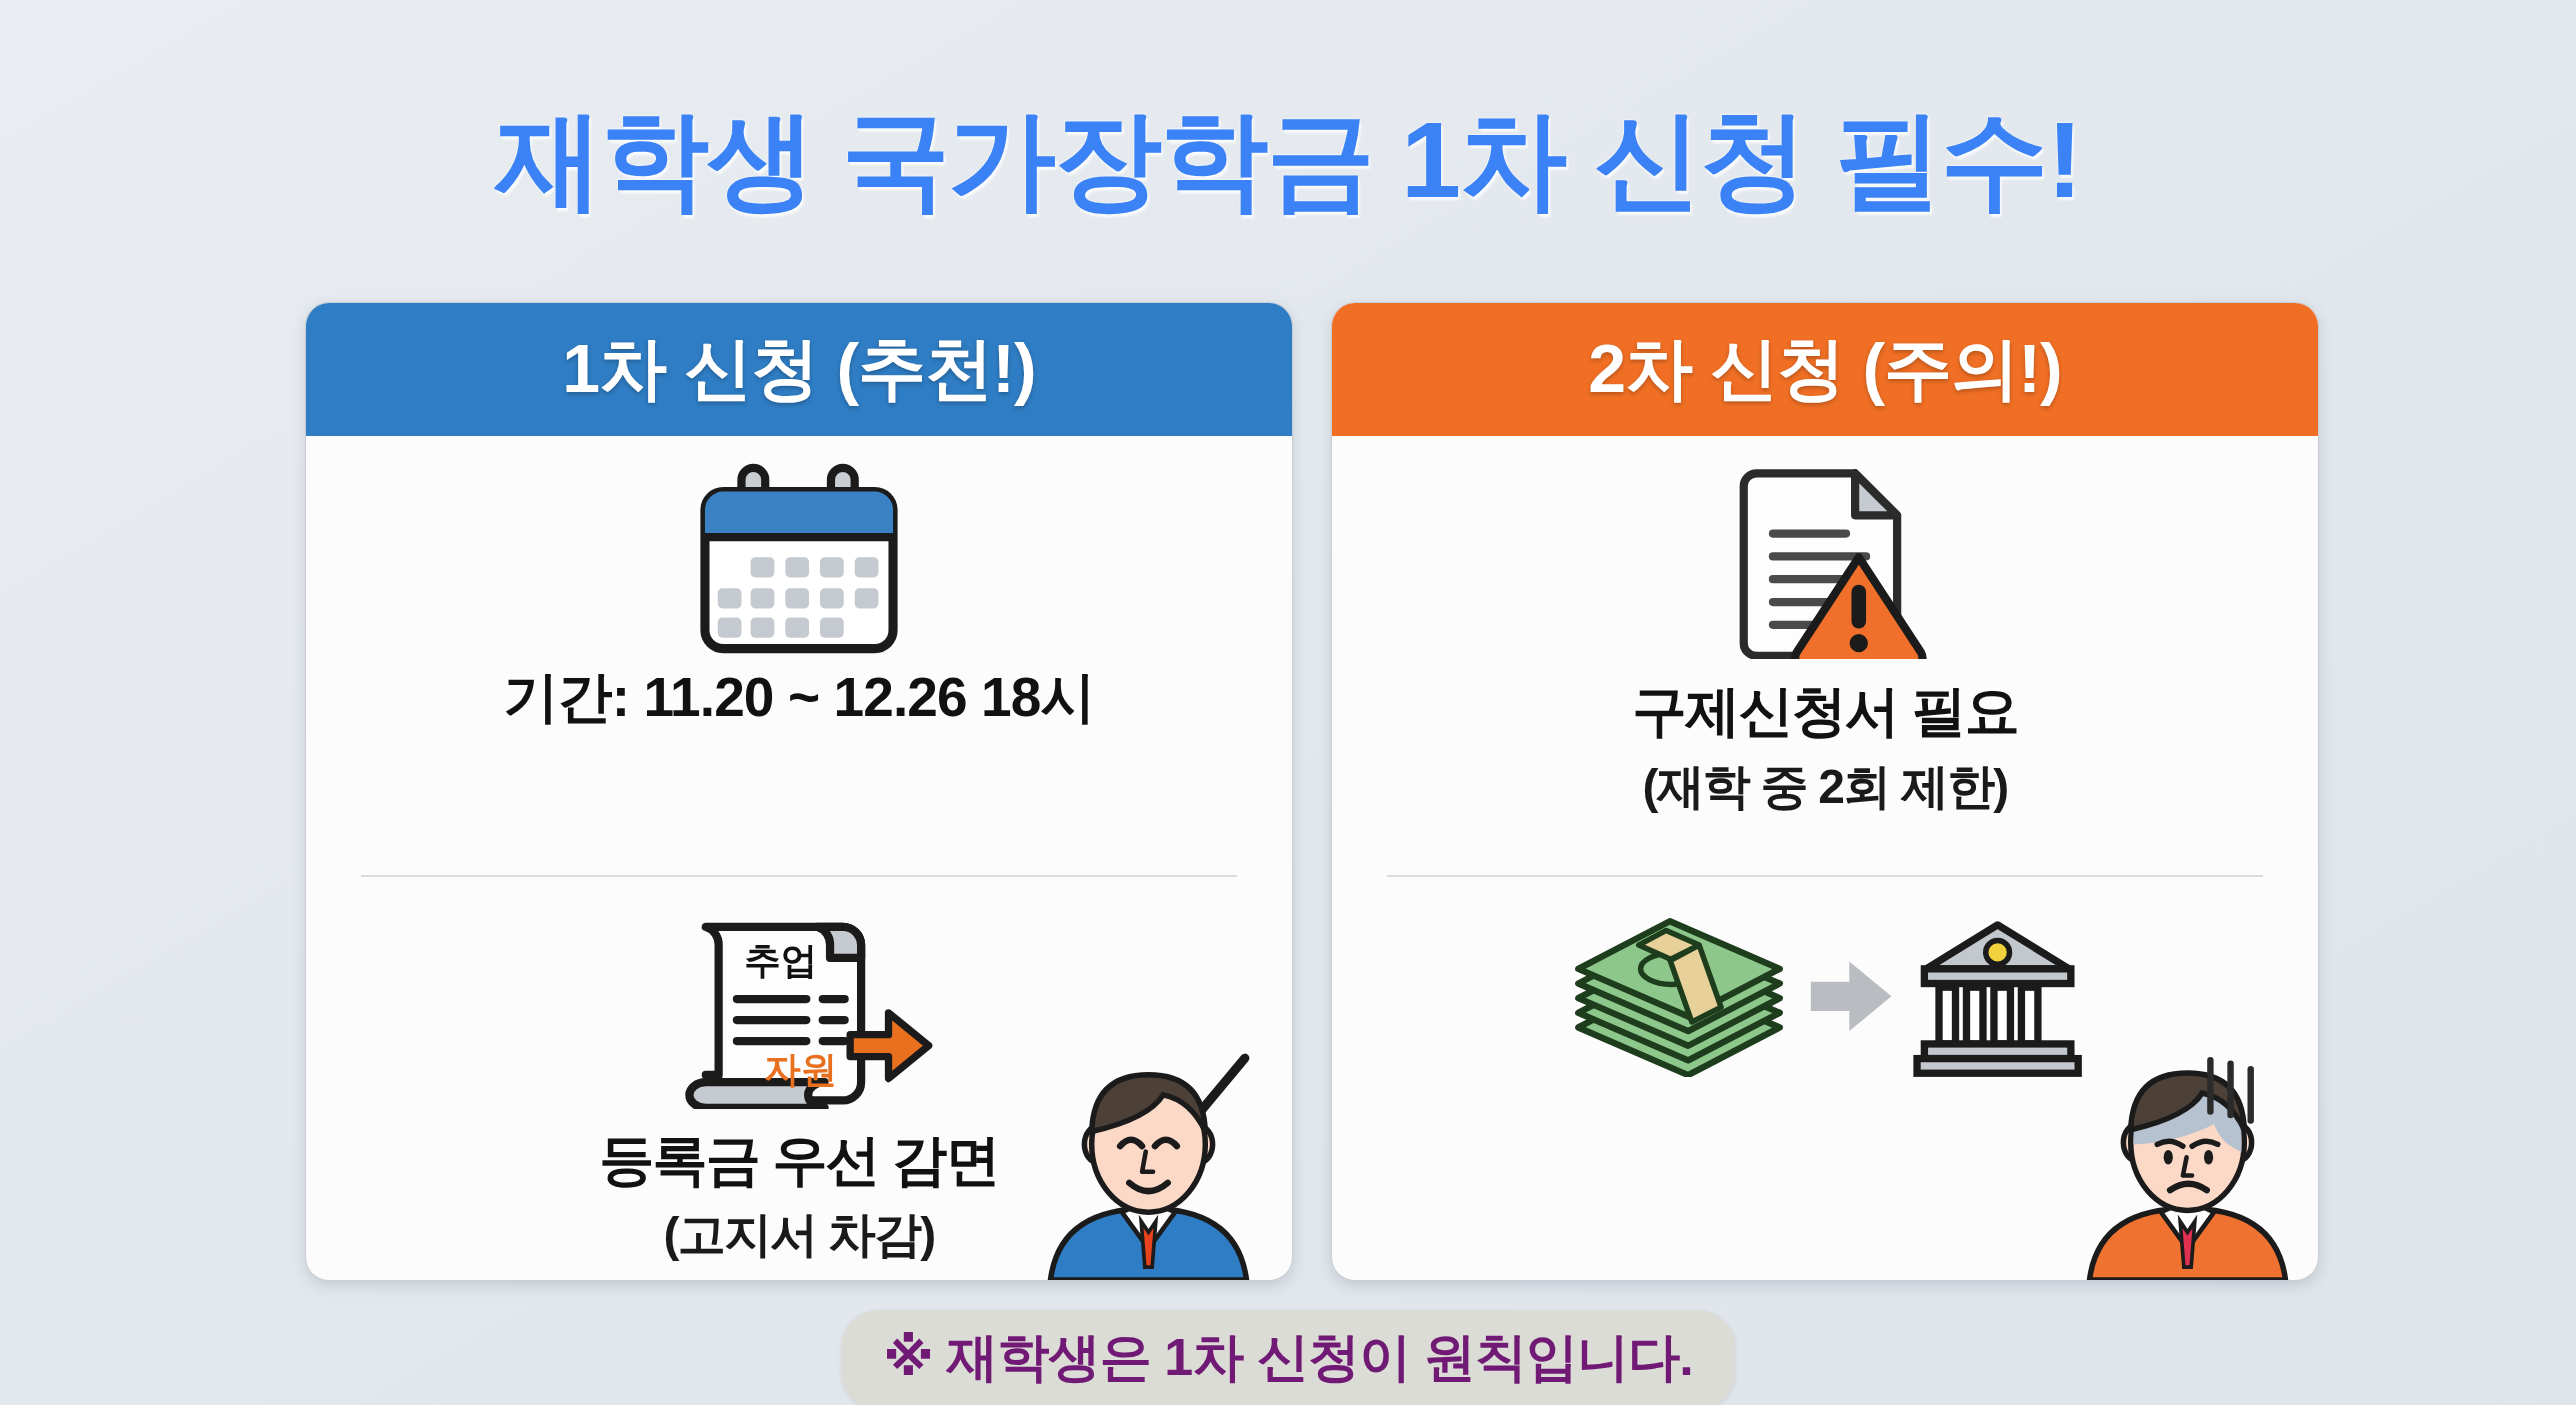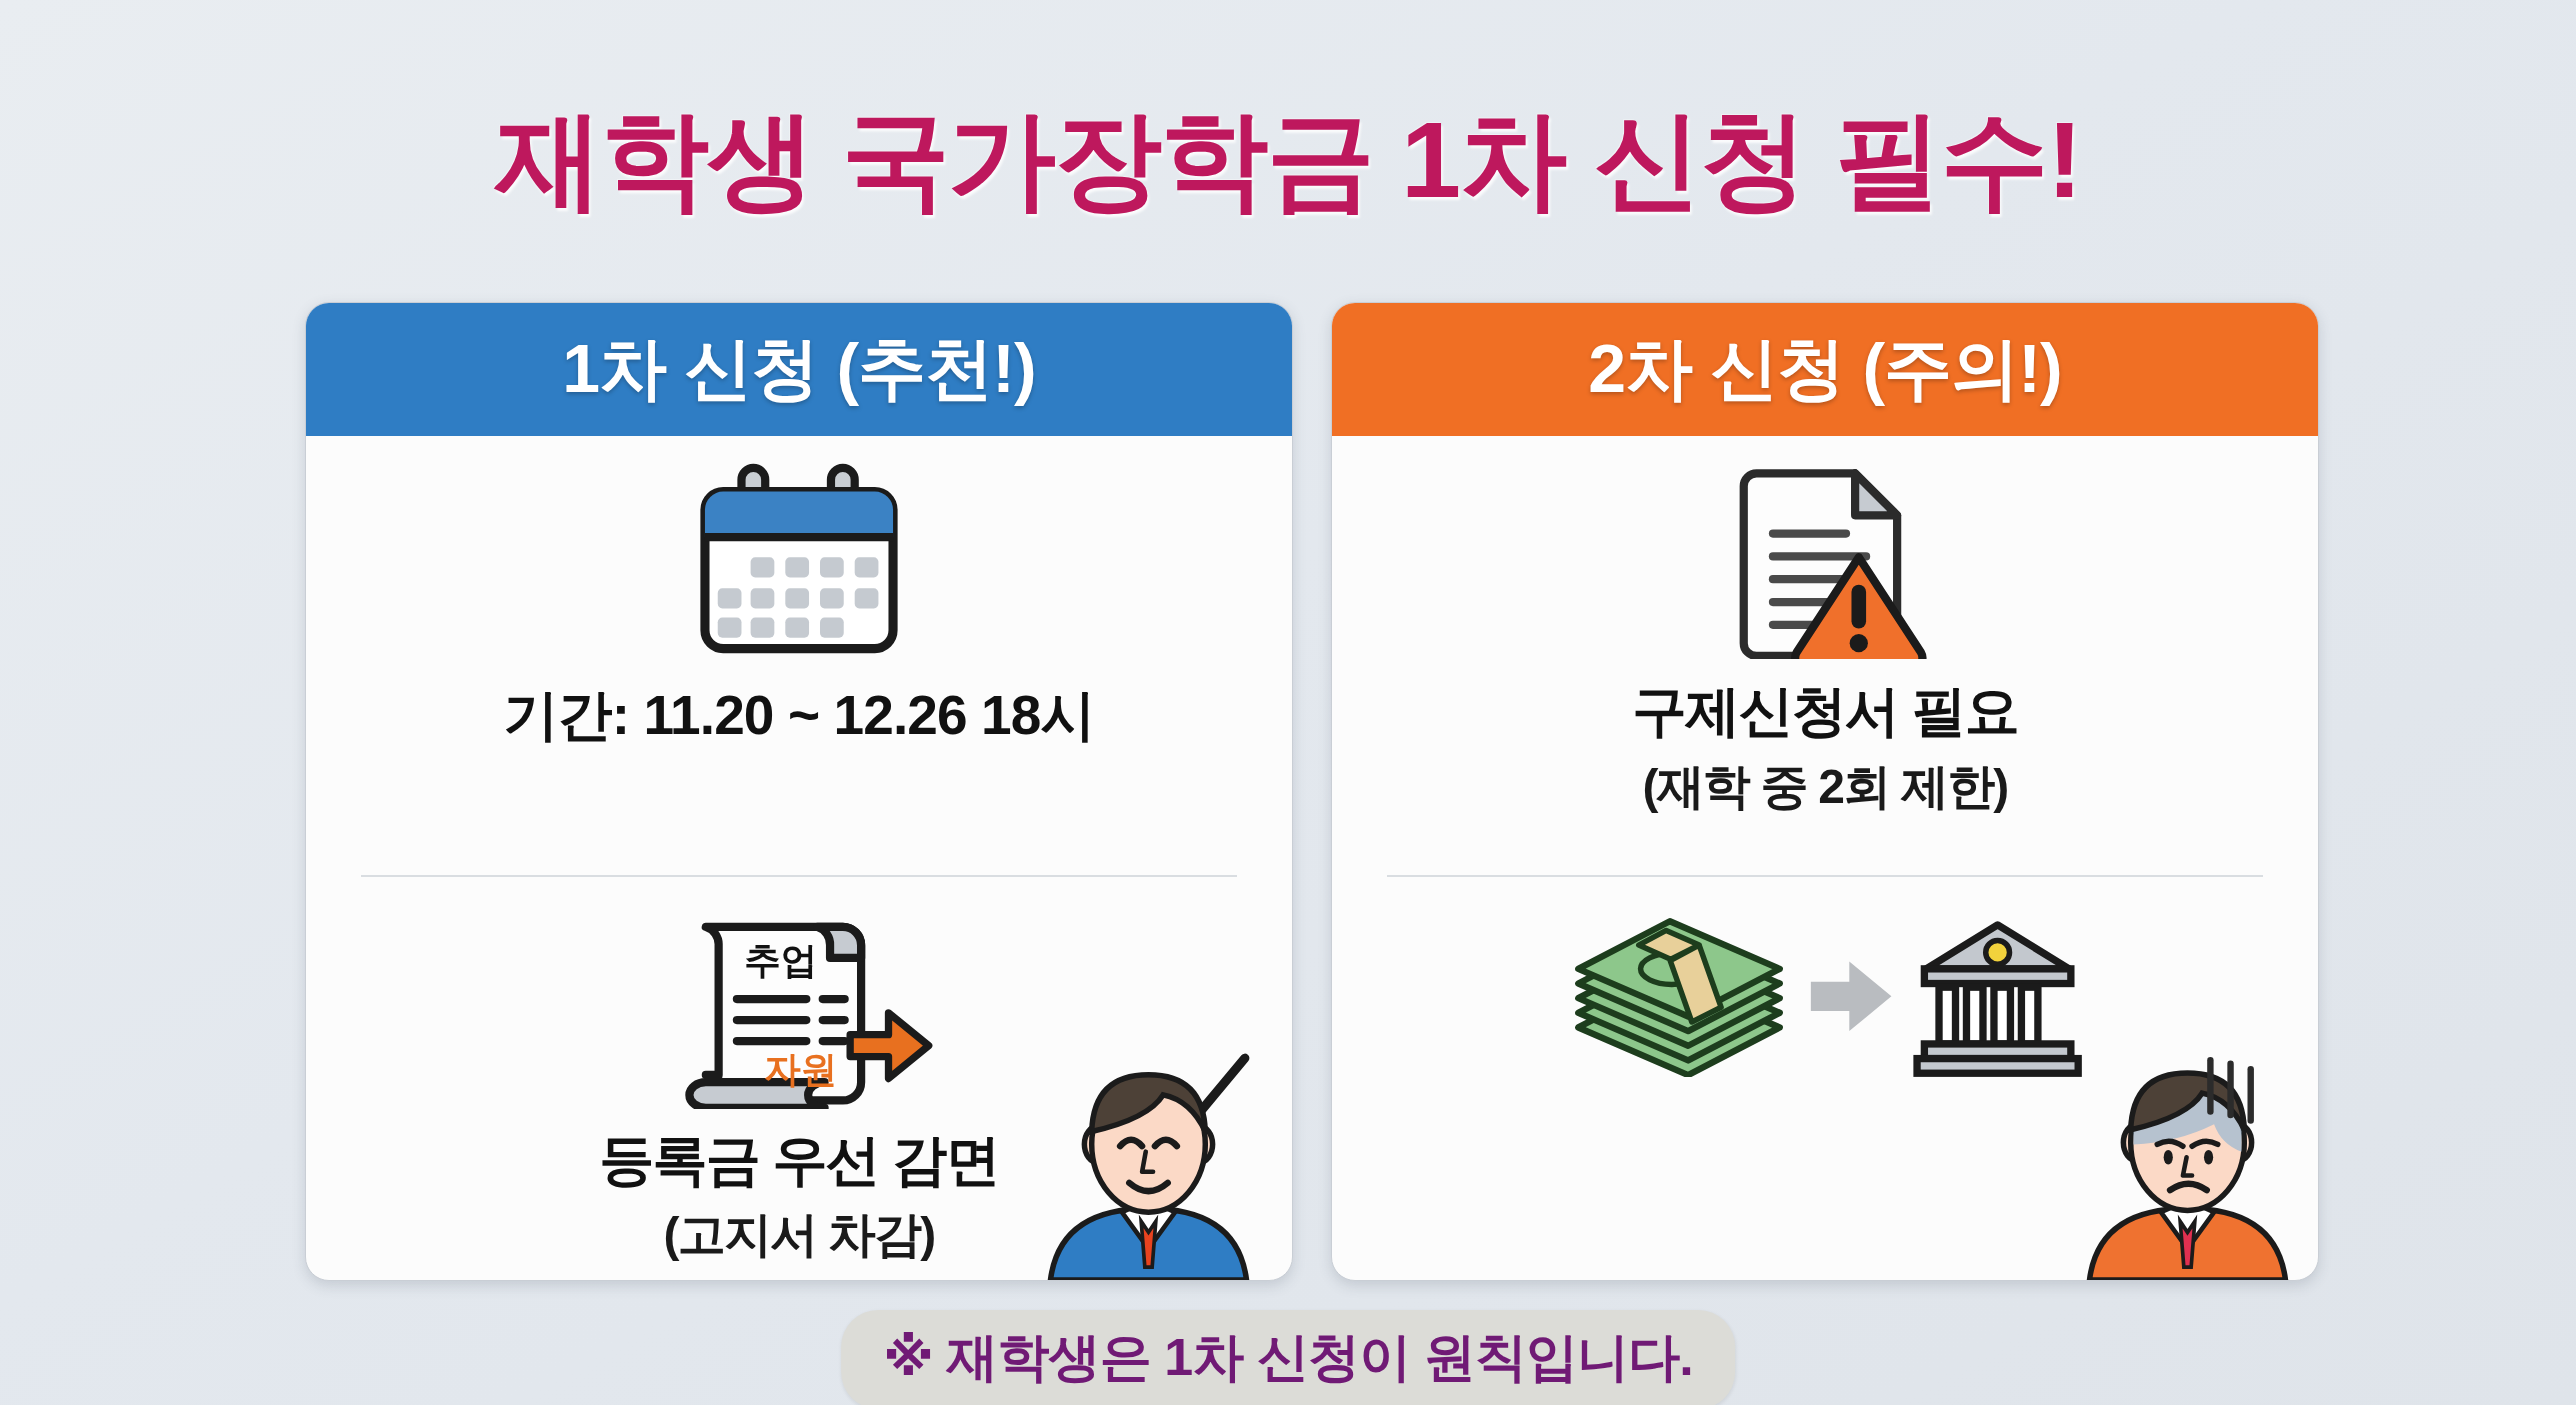--- a/index.html
+++ b/index.html
@@ -8,21 +8,21 @@
     background:linear-gradient(150deg,#e9edf1 0%,#e3e8ee 45%,#dfe4ea 100%);
     font-family:"Liberation Sans","DejaVu Sans",sans-serif;
     position:relative; overflow:hidden;
   }
 
   
   .page-title{
     position:absolute; top:88px; left:0; width:100%;
     text-align:center;
     font-size:108px; font-weight:bold; letter-spacing:-1.8px;
-    color:#be185d;
+    color:#3b82f6;
     text-shadow:1.8px 2.7px 2.7px rgba(255,255,255,.85), -0.9px -0.9px 0 rgba(255,255,255,.4);
     white-space:nowrap;
   }
 
   
   .cards{
     position:absolute; top:302px; left:261px;
     width:2058px; height:979px;
     display:flex; gap:38px;padding-left:44px;
   }
@@ -122,21 +122,21 @@
               <rect x="100" y="138" width="26" height="22" rx="5"></rect>
               <rect x="138" y="138" width="26" height="22" rx="5"></rect>
               <rect x="176" y="138" width="26" height="22" rx="5"></rect>
               <rect x="26" y="170" width="26" height="22" rx="5"></rect>
               <rect x="62" y="170" width="26" height="22" rx="5"></rect>
               <rect x="100" y="170" width="26" height="22" rx="5"></rect>
               <rect x="138" y="170" width="26" height="22" rx="5"></rect>
             </g>
           </svg>
         </div>
-        <div class="label-date" style="margin-top:20px;">기간: 11.20 ~ 12.26 18시</div>
+        <div class="label-date" style="margin-top:2px;">기간: 11.20 ~ 12.26 18시</div>
       </div>
 
       <div class="divider"></div>
 
       <div class="section bottom">
         <div class="icon-slot">
           <svg width="274" height="197" viewBox="0 0 300 215">
             <path d="M48 16 h150 a20 20 0 0 1 20 20 v150 a20 20 0 0 1 -20 20 h-150 a18 14 0 0 0 0 -28 h14 v-142 a20 20 0 0 0 -14 -20 z" fill="#fdfdfd" stroke="#1b1b1b" stroke-width="9" stroke-linejoin="round"></path>
             <path d="M198 16 a20 20 0 0 1 20 20 v14 h-34 v-14 a20 20 0 0 0 -14 -20 z" fill="#c6cbd1" stroke="#1b1b1b" stroke-width="9" stroke-linejoin="round"></path>
             <path d="M48 186 h130 a18 14 0 0 0 0 28 h-130 a18 14 0 0 1 0 -28 z" fill="#c6cbd1" stroke="#1b1b1b" stroke-width="9" stroke-linejoin="round"></path>

